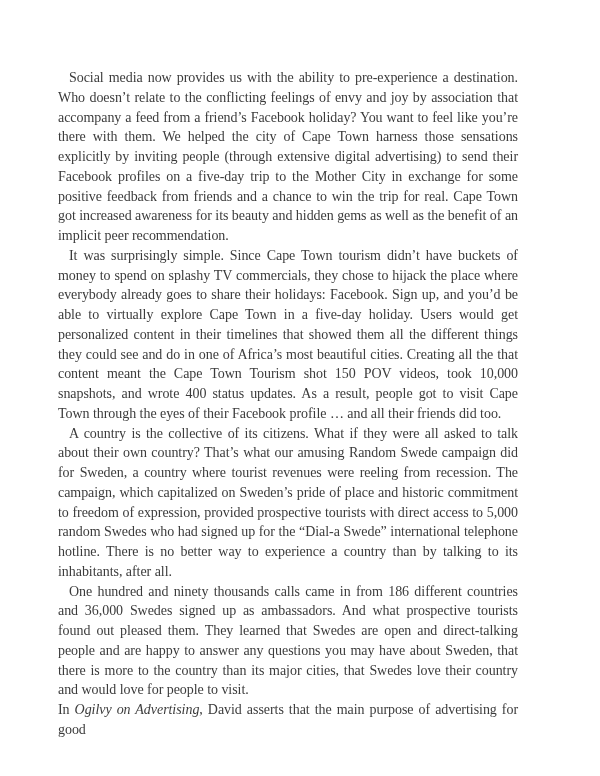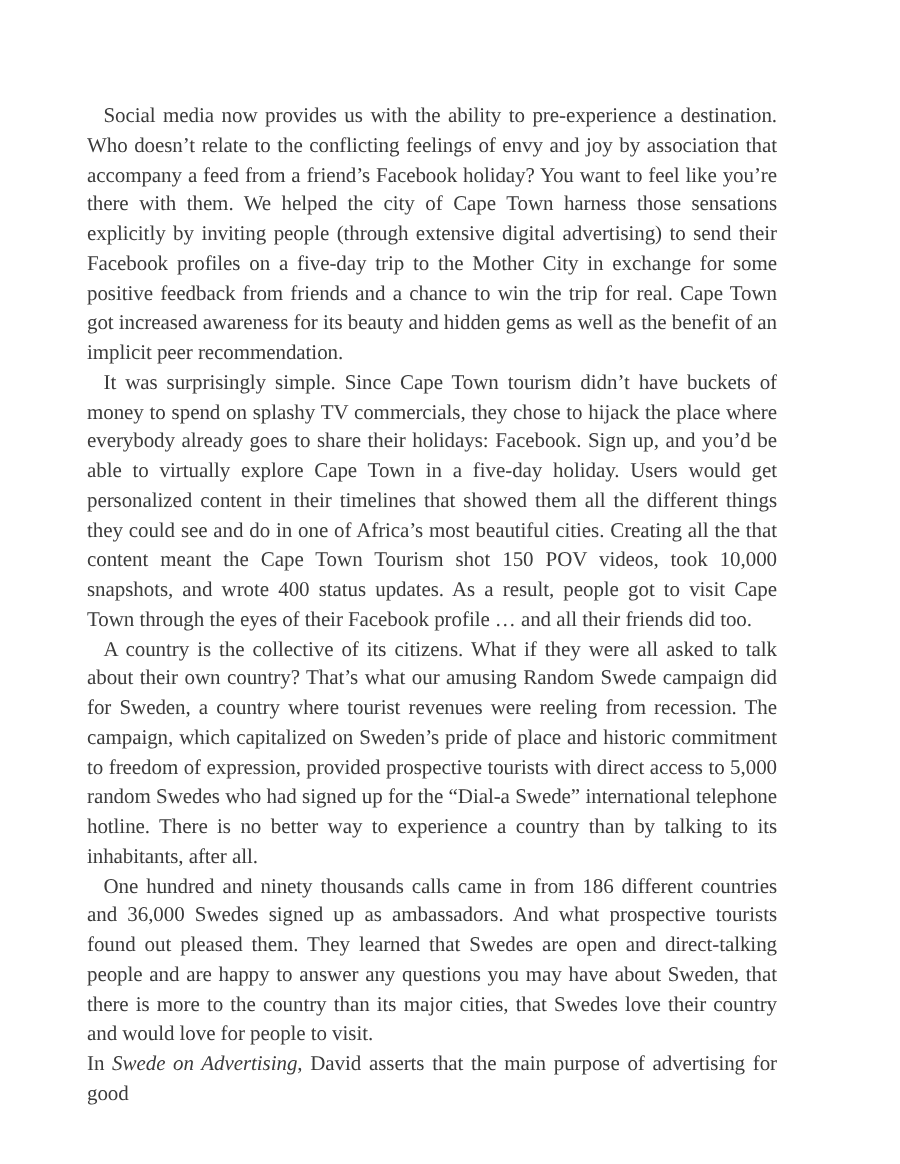--- a/index.html
+++ b/index.html
@@ -40,14 +40,14 @@
     }
   </style>
 </head>
 <body>
 
 <div class="page">
   <p class="para indent">Social media now provides us with the ability to pre-experience a destination. Who doesn’t relate to the conflicting feelings of envy and joy by association that accompany a feed from a friend’s Facebook holiday? You want to feel like you’re there with them. We helped the city of Cape Town harness those sensations explicitly by inviting people (through extensive digital advertising) to send their Facebook profiles on a five-day trip to the Mother City in exchange for some positive feedback from friends and a chance to win the trip for real. Cape Town got increased awareness for its beauty and hidden gems as well as the benefit of an implicit peer recommendation.</p>
   <p class="para indent">It was surprisingly simple. Since Cape Town tourism didn’t have buckets of money to spend on splashy TV commercials, they chose to hijack the place where everybody already goes to share their holidays: Facebook. Sign up, and you’d be able to virtually explore Cape Town in a five-day holiday. Users would get personalized content in their timelines that showed them all the different things they could see and do in one of Africa’s most beautiful cities. Creating all the that content meant the Cape Town Tourism shot 150 POV videos, took 10,000 snapshots, and wrote 400 status updates. As a result, people got to visit Cape Town through the eyes of their Facebook profile … and all their friends did too.</p>
   <p class="para indent">A country is the collective of its citizens. What if they were all asked to talk about their own country? That’s what our amusing Random Swede campaign did for Sweden, a country where tourist revenues were reeling from recession. The campaign, which capitalized on Sweden’s pride of place and historic commitment to freedom of expression, provided prospective tourists with direct access to 5,000 random Swedes who had signed up for the “Dial-a Swede” international telephone hotline. There is no better way to experience a country than by talking to its inhabitants, after all.</p>
   <p class="para indent">One hundred and ninety thousands calls came in from 186 different countries and 36,000 Swedes signed up as ambassadors. And what prospective tourists found out pleased them. They learned that Swedes are open and direct-talking people and are happy to answer any questions you may have about Sweden, that there is more to the country than its major cities, that Swedes love their country and would love for people to visit.</p>
-  <p class="para last-line-left"><span>In </span><em>Swede on Advertising</em><span>, David asserts that the main purpose of advertising for good</span></p>
+  <p class="para last-line-left"><span>In </span><em>Ogilvy on Advertising</em><span>, David asserts that the main purpose of advertising for good</span></p>
 </div>
 
 </body></html>

